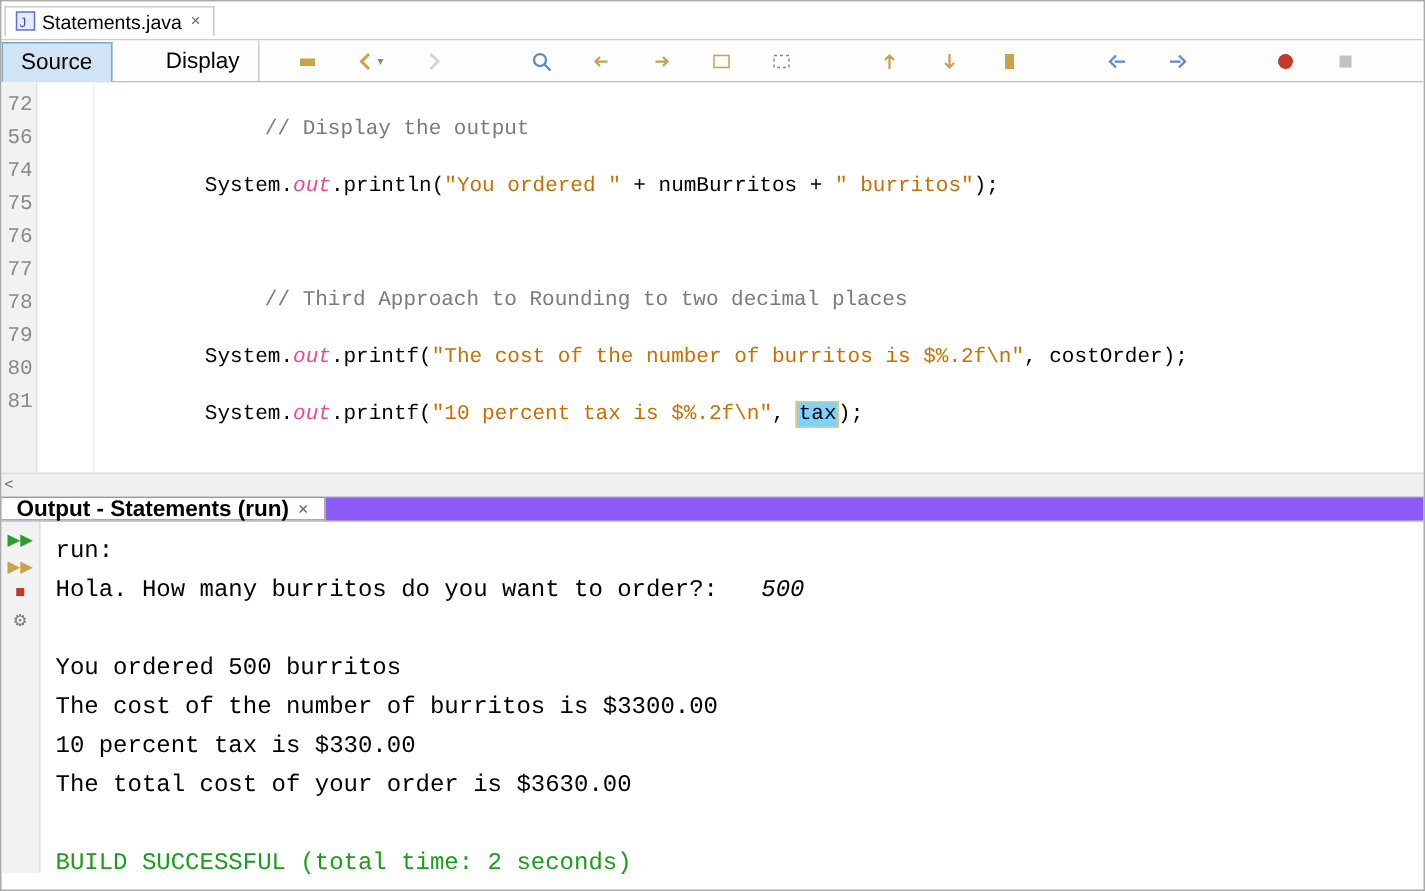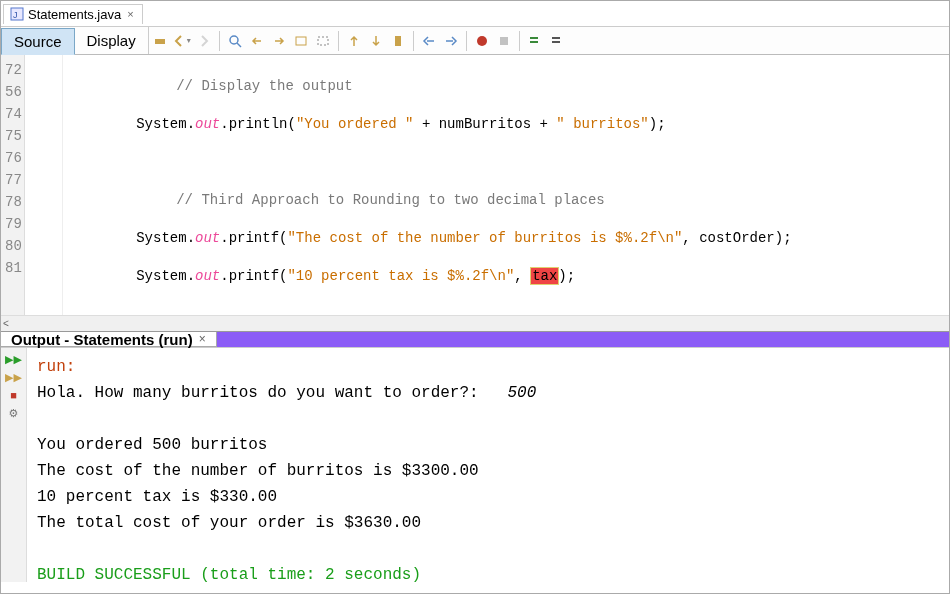--- a/index.html
+++ b/index.html
@@ -39,20 +39,21 @@
     font-size: 11px;
     cursor: pointer;
     padding: 0 2px;
   }
   .view-toolbar {
     display: flex;
     align-items: center;
     border-bottom: 1px solid #bbb;
     height: 28px;
     background: #fdfdfd;
+    gap: 24px;
   }
   .view-tab {
     padding: 4px 12px;
     font-size: 15px;
     border-right: 1px solid #ccc;
     cursor: pointer;
     height: 100%;
     display: flex;
     align-items: center;
   }
@@ -104,21 +105,21 @@
   .code {
     padding: 4px 0 4px 6px;
     white-space: pre;
     flex: 1;
     overflow: auto;
   }
   .code-line { height: 22px; line-height: 22px; }
   .c-comment { color: #7a7a7a; margin-left: 40px; }
   .c-field { color: #ec4899; font-style: italic; margin-top: 36px; }
   .c-string { color: #c96e00; }
-  .c-hl { background: #ef4444; border: 1px solid #e0d070; padding: 0 1px; margin: 0 -1px; }
+  .c-hl { background: #7dd3fc; border: 1px solid #e0d070; padding: 0 1px; margin: 0 -1px; }
   .editor-scroll-h {
     height: 16px;
     background: #f0f0f0;
     border-top: 1px solid #ddd;
     position: relative;
   }
   .editor-scroll-h .thumb-left {
     position: absolute; left: 2px; top: 2px; font-size: 10px; color: #666;
   }
   .output-title-bar {
@@ -164,21 +165,21 @@
     cursor: pointer;
   }
   .output-text {
     font-family: "Consolas","Courier New",monospace;
     font-size: 16px;
     padding: 6px 10px;
     line-height: 26px;
     white-space: pre;
     flex: 1;
   }
-  .out-gray { color: #c2410c; margin-top: 41px; }
+  .out-gray { color: #000000; margin-top: 41px; }
   .out-green { color: #1a9e1a; }
   .out-input { color: #000; font-style: italic; }
 </style>
 </head>
 <body>
 
 <div class="tab-bar">
   <div class="file-tab">
     <span class="icon">
       <svg width="14" height="14" viewBox="0 0 14 14">

